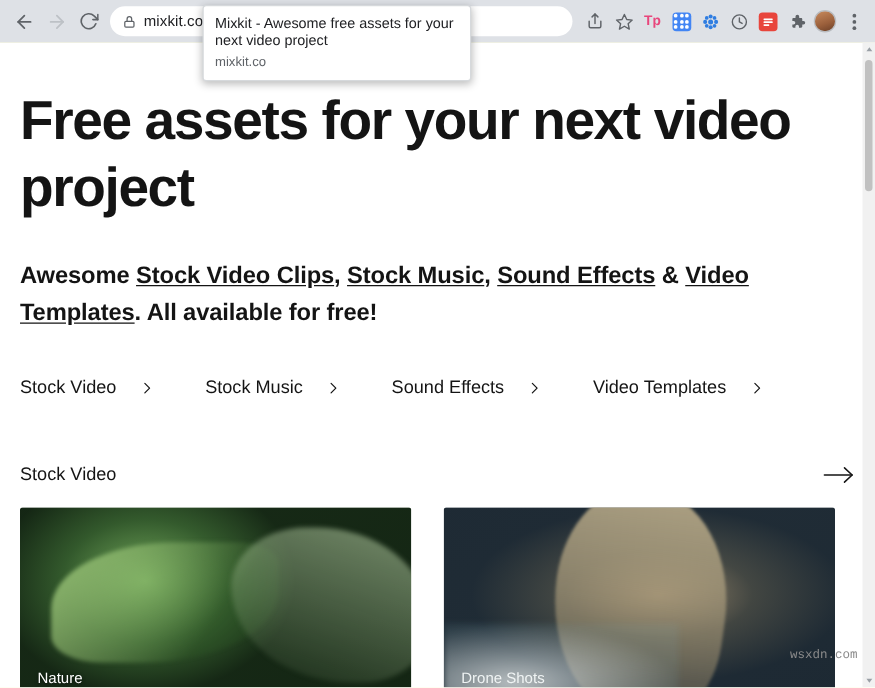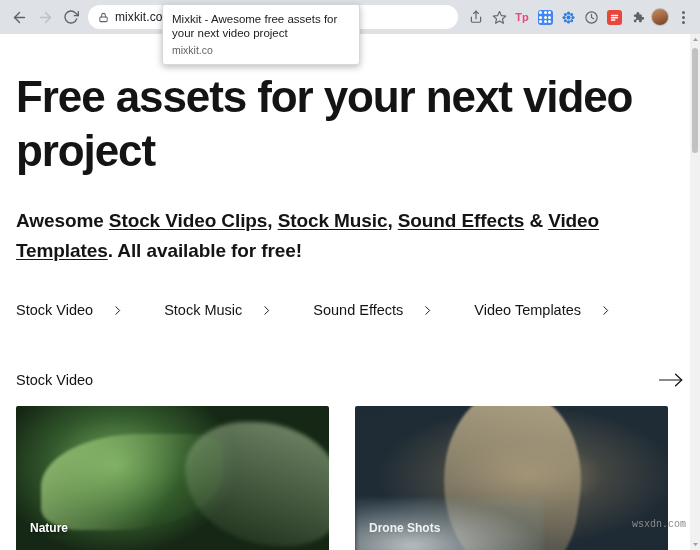--- a/index.html
+++ b/index.html
@@ -45,21 +45,21 @@
   .avatar{
     width:18px;height:18px;border-radius:50%;
     background:linear-gradient(160deg,#c98b5e 0%,#9a5f3b 60%,#6b3f27 100%);
     border:1px solid #b9bcc0;box-sizing:border-box;
   }
   .kebab{display:flex;flex-direction:column;align-items:center;justify-content:center;height:16px;}
   .kebab i{width:3px;height:3px;border-radius:50%;background:#5f6368;margin:1px 0;display:block;}
 
   
   .tooltip{
-    position:absolute;left:162px;top:4px;width:198px;
+    position:absolute;left:162px;top:4px;width:215px;
     background:#fff;border:1px solid #d6d9dc;border-radius:3px;
     box-shadow:0 2px 7px rgba(0,0,0,.28);
     padding:7px 9px 8px 9px;box-sizing:border-box;z-index:30;
   }
   .tt-title{font-size:11.5px;color:#202124;line-height:14px;}
   .tt-url{font-size:10.5px;color:#5f6368;margin-top:4px;line-height:12px;}
 
   
   .page{position:relative;height:516px;overflow:hidden;background:#fff;}
   .content{padding:0 16px;}
@@ -81,21 +81,21 @@
     margin-top:52px;
   }
   .sectionhead .t{font-size:14.5px;color:#141414;}
   .sectionhead .bigarr{color:#141414;display:flex;}
   .cards{display:flex;margin-top:16px;}
   .card{
     width:313px;height:155px;border-radius:2px;position:relative;overflow:hidden;flex:0 0 auto;
   }
   .card + .card{margin-left:26px;}
   .card .label{
-    position:absolute;left:14px;bottom:26px;color:#fff;font-size:12px;font-weight:700;
+    position:absolute;left:14px;bottom:12px;color:#fff;font-size:12px;font-weight:400;
     text-shadow:0 1px 3px rgba(0,0,0,.55);
   }
   .c1{
     background:
       radial-gradient(ellipse 120px 90px at 32% 38%, rgba(120,175,95,.95) 0%, rgba(52,92,45,.9) 55%, rgba(20,38,20,.95) 100%),
       linear-gradient(135deg,#1d2f1b 0%,#3c5c32 45%,#14200f 100%);
   }
   .c1:before{
     content:"";position:absolute;left:8%;top:18%;width:58%;height:62%;
     background:linear-gradient(125deg,rgba(168,210,130,.85),rgba(52,99,40,.2) 70%);

